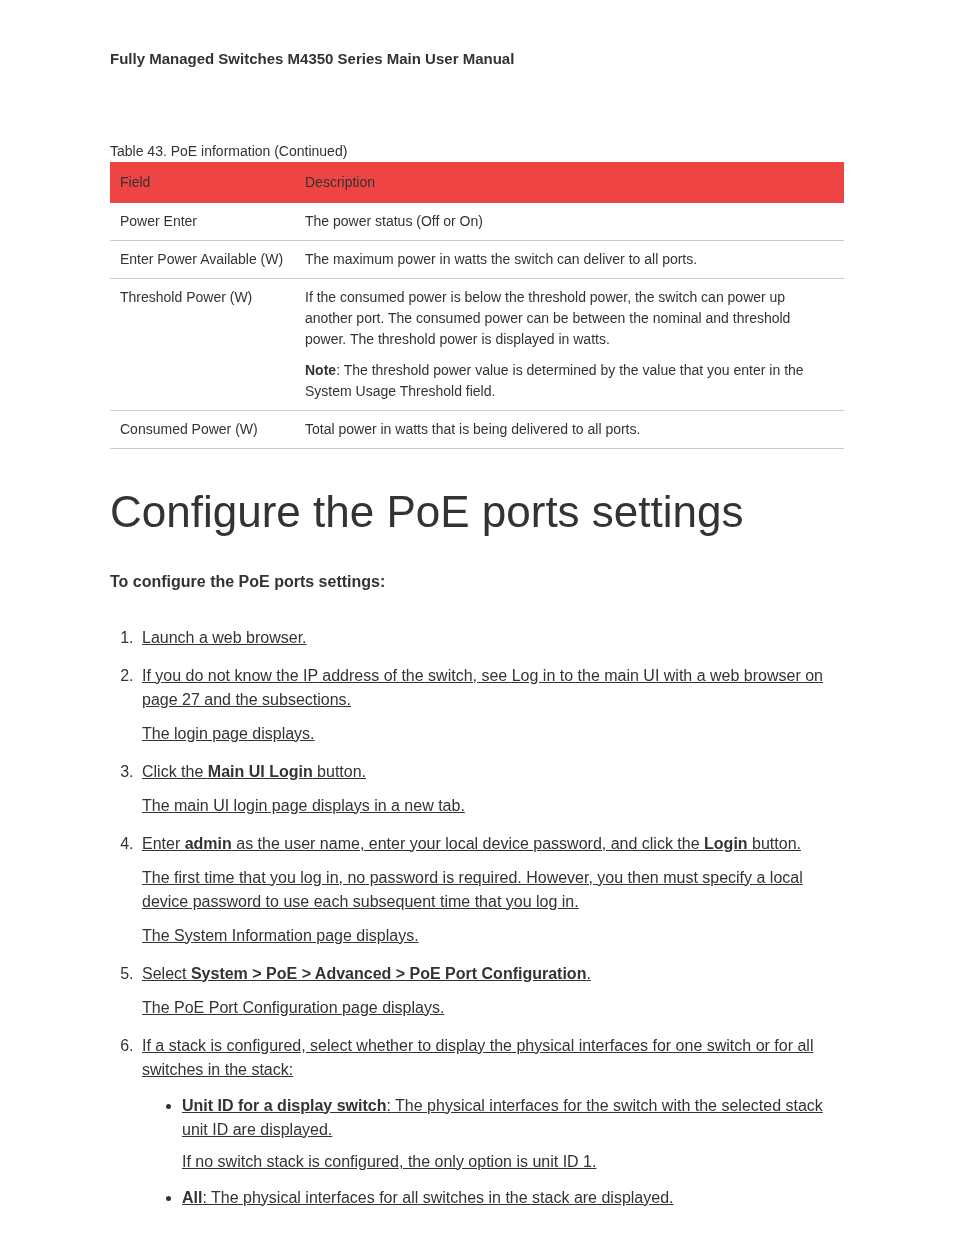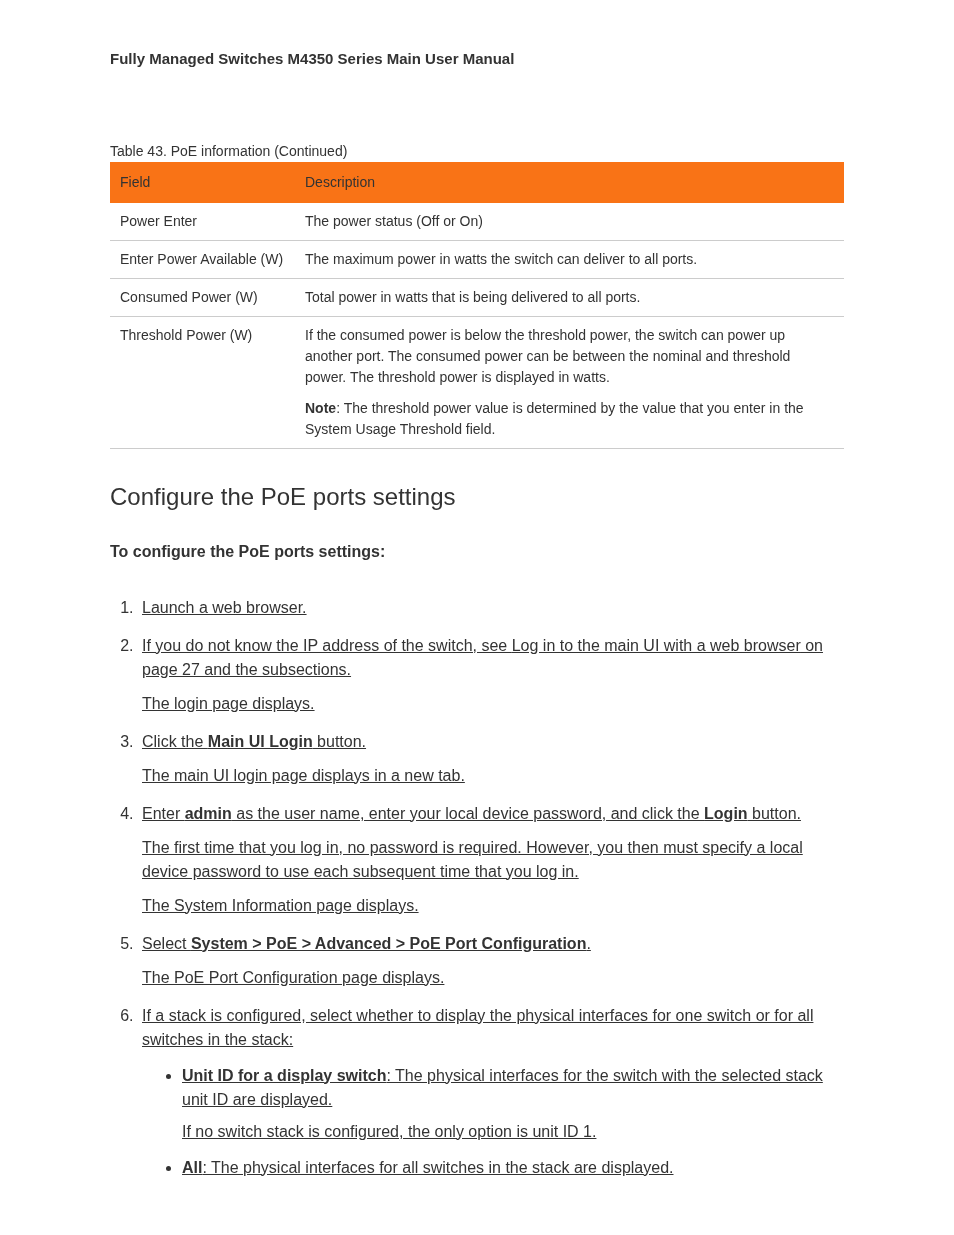--- a/index.html
+++ b/index.html
@@ -22,37 +22,37 @@
     .table-caption {
       font-size: 14px;
     }
     table {
       width: 100%;
       border-collapse: collapse;
       font-size: 14px;
       margin-bottom: 30px;
     }
     thead tr {
-      background: #f97316;
+      background: #ef4444;
     }
     th {
       text-align: left;
       font-weight: normal;
       padding: 10px 10px;
     }
     th.col-field { width: 185px; }
     td {
       padding: 8px 10px;
       vertical-align: top;
       border-bottom: 1px solid #ccc;
     }
     td.field-cell { width: 185px; }
     .note-para { margin-top: 10px; }
     h1.section-heading {
-      font-size: 24px;
+      font-size: 44px;
       font-weight: 300;
       margin: 20px 0 25px 0;
       color: #333;
     }
     .procedure-intro {
       font-weight: bold;
       font-size: 16px;
       margin-bottom: 32px;
     }
     ol.steps {
@@ -100,31 +100,31 @@
   <tbody>
     <tr>
       <td class="field-cell">Power Enter</td>
       <td>The power status (Off or On)</td>
     </tr>
     <tr>
       <td class="field-cell">Enter Power Available (W)</td>
       <td>The maximum power in watts the switch can deliver to all ports.</td>
     </tr>
     <tr>
-      <td class="field-cell">Consumed Power (W)</td>
-      <td>Total power in watts that is being delivered to all ports.</td>
-    </tr>
-    <tr>
       <td class="field-cell">Threshold Power (W)</td>
       <td>
         <span>If the consumed power is below the threshold power, the switch can power up another port. The consumed power can be between the nominal and threshold power. The threshold power is displayed in watts.</span>
         <p class="note-para">
           <b>Note</b><span>: The threshold power value is determined by the value that you enter in the System Usage Threshold field.</span>
         </p>
       </td>
+    </tr>
+    <tr>
+      <td class="field-cell">Consumed Power (W)</td>
+      <td>Total power in watts that is being delivered to all ports.</td>
     </tr>
   </tbody>
 </table>
 
 <h1 class="section-heading">Configure the PoE ports settings</h1>
 
 <p class="procedure-intro">To configure the PoE ports settings:</p>
 
 <ol class="steps">
   <li>

